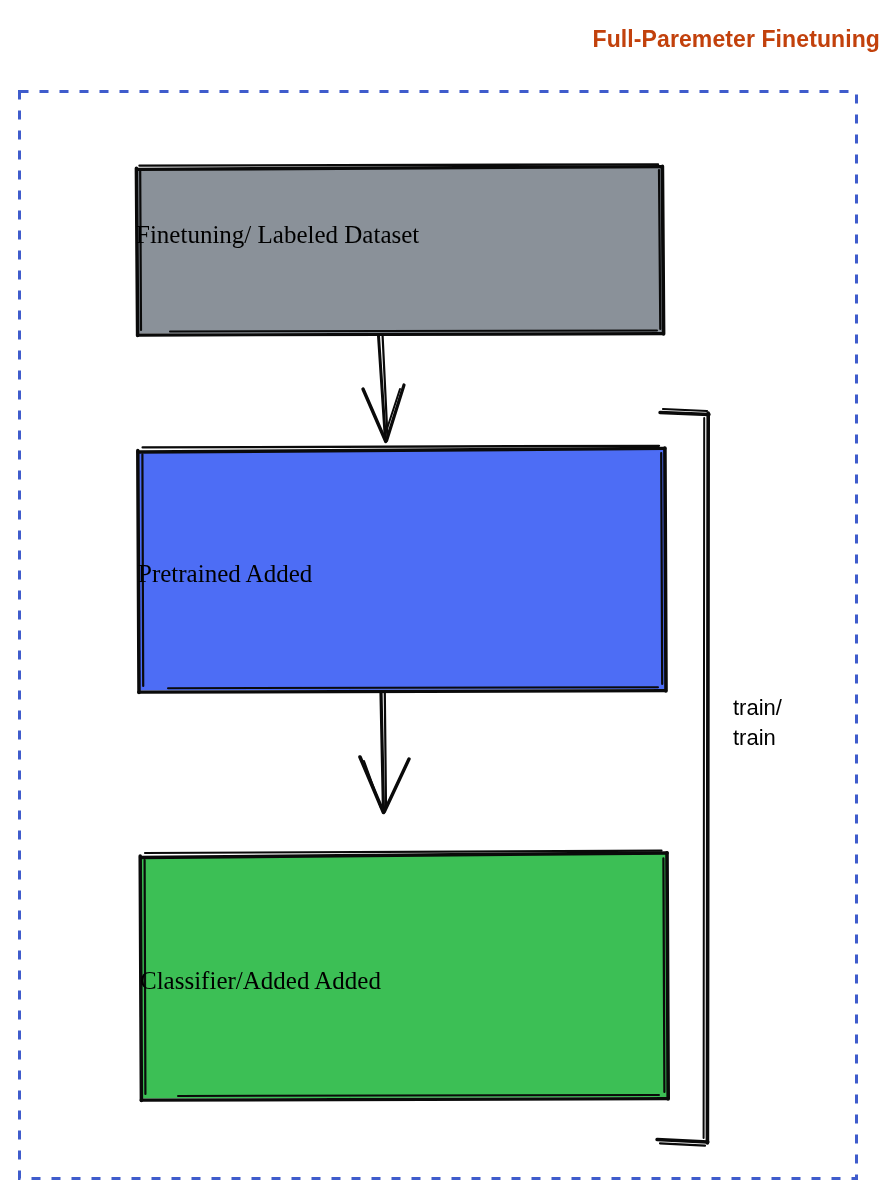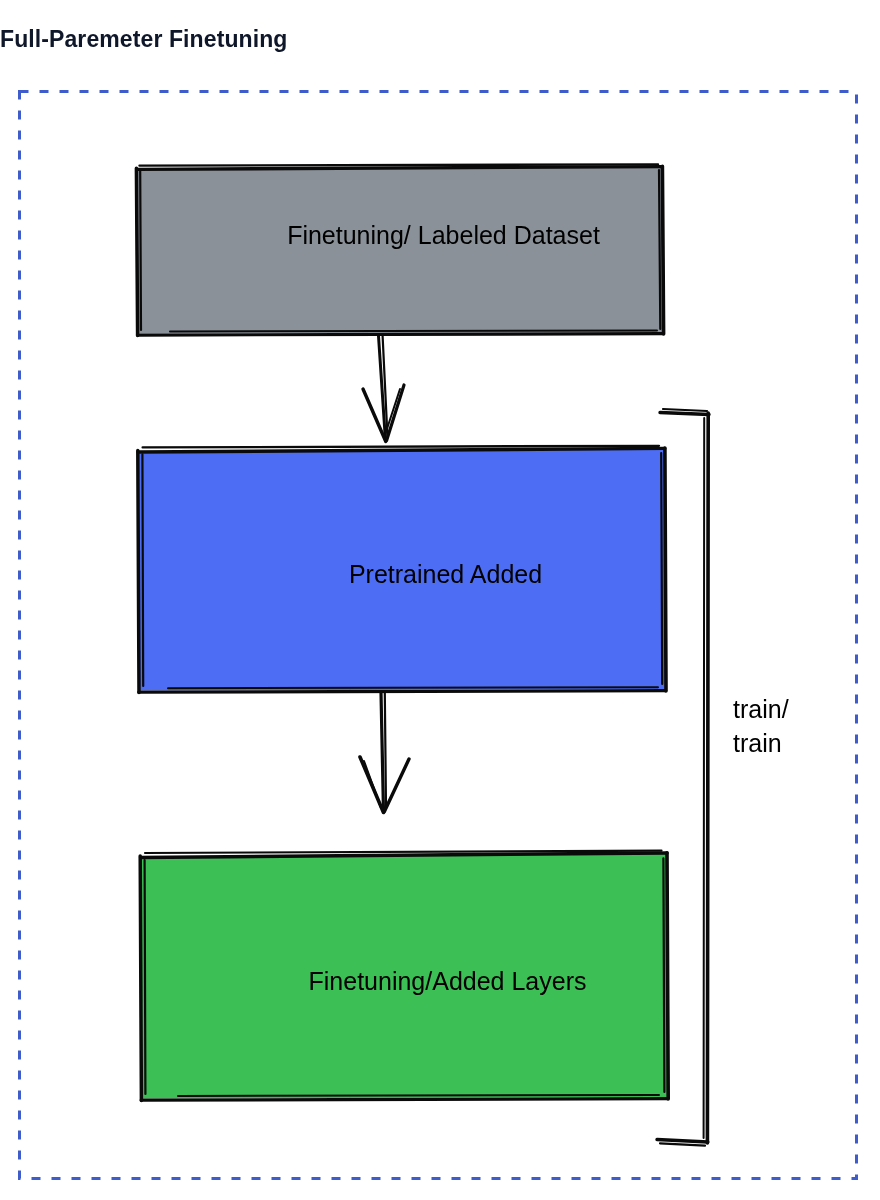--- a/index.html
+++ b/index.html
@@ -18,24 +18,24 @@
     background: #ffffff;
     overflow: hidden;
   }
 
   
   .diagram-title {
     position: absolute;
     left: 0;
     top: 26px;
     width: 880px;
-    text-align: left;
+    text-align: right;
     font-size: 23px;
     font-weight: bold;
-    color: #0f172a;
+    color: #c2410c;
     letter-spacing: 0.1px;
     font-family: "Liberation Sans", sans-serif;
   }
 
   
   .dashed-container {
     position: absolute;
     left: 18px;
     top: 90px;
     width: 840px;
@@ -61,27 +61,25 @@
     left: -10px;
     top: -10px;
     width: calc(100% + 20px);
     height: calc(100% + 20px);
     overflow: visible;
   }
   .node-label {
     position: absolute;
     left: 0;
     width: 100%;
-    text-align: center;
     color: #000000;
     font-size: 25px;
-    font-family: Liberation Sans, sans-serif;
+    font-family: Liberation Serif, serif;
     z-index: 3;
     line-height: 1.15;
-    margin-left: 44px;
   }
 
   #node-dataset {
     left: 136px;
     top: 168px;
     width: 527px;
     height: 165px;
   }
   #node-dataset .node-label { top: 53px; }
 
@@ -113,21 +111,21 @@
     z-index: 2;
   }
 
   
   .edge-label {
     position: absolute;
     left: 733px;
     top: 693px;
     width: 130px;
     color: #000000;
-    font-size: 25px;
+    font-size: 22px;
     line-height: 1.35;
     font-family: "Liberation Sans", sans-serif;
     text-align: left;
   }
   .edge-label .line { display: block; white-space: pre; }
 </style>
 </head>
 <body>
 
 <div id="canvas">
@@ -177,21 +175,21 @@
       <path d="M 11.5 11.5 L 536.0 9.0 L 537.2 252.0 L 12.4 253.6 Z" fill="#3cbf55" stroke="none"></path>
       <path d="M 10.6 12.4 L 537.0 8.0" fill="none" stroke="#0a0a0a" stroke-width="3.5" stroke-linecap="round"></path>
       <path d="M 15.0 8.0 L 531.5 5.6" fill="none" stroke="#0a0a0a" stroke-width="2.2" stroke-linecap="round"></path>
       <path d="M 537.0 7.8 L 538.2 254.0" fill="none" stroke="#0a0a0a" stroke-width="3.6" stroke-linecap="round"></path>
       <path d="M 533.4 13.4 L 534.4 247.0" fill="none" stroke="#0a0a0a" stroke-width="2.2" stroke-linecap="round"></path>
       <path d="M 537.8 253.6 L 11.2 255.2" fill="none" stroke="#0a0a0a" stroke-width="3.3" stroke-linecap="round"></path>
       <path d="M 529.0 250.0 L 48.0 251.0" fill="none" stroke="#0a0a0a" stroke-width="2.0" stroke-linecap="round"></path>
       <path d="M 11.4 255.4 L 10.2 11.0" fill="none" stroke="#0a0a0a" stroke-width="3.5" stroke-linecap="round"></path>
       <path d="M 15.4 249.0 L 14.6 15.0" fill="none" stroke="#0a0a0a" stroke-width="2.2" stroke-linecap="round"></path>
     </svg>
-    <div class="node-label">Finetuning/Added Layers</div>
+    <div class="node-label">Classifier/Added Added</div>
   </div>
 
   <svg class="connectors" viewBox="0 0 880 1200">
 
     <g>
       <path d="M 378.5 336 L 385.5 441" fill="none" stroke="#0a0a0a" stroke-width="3" stroke-linecap="round"></path>
       <path d="M 382.6 336 L 387.5 437" fill="none" stroke="#0a0a0a" stroke-width="2.2" stroke-linecap="round"></path>
       <path d="M 363.0 389 L 385.8 441.5" fill="none" stroke="#0a0a0a" stroke-width="3.4" stroke-linecap="round"></path>
       <path d="M 404.0 385 L 386.6 440.5" fill="none" stroke="#0a0a0a" stroke-width="3.2" stroke-linecap="round"></path>
       <path d="M 400.0 389 L 384.0 438.0" fill="none" stroke="#0a0a0a" stroke-width="2.0" stroke-linecap="round"></path>

